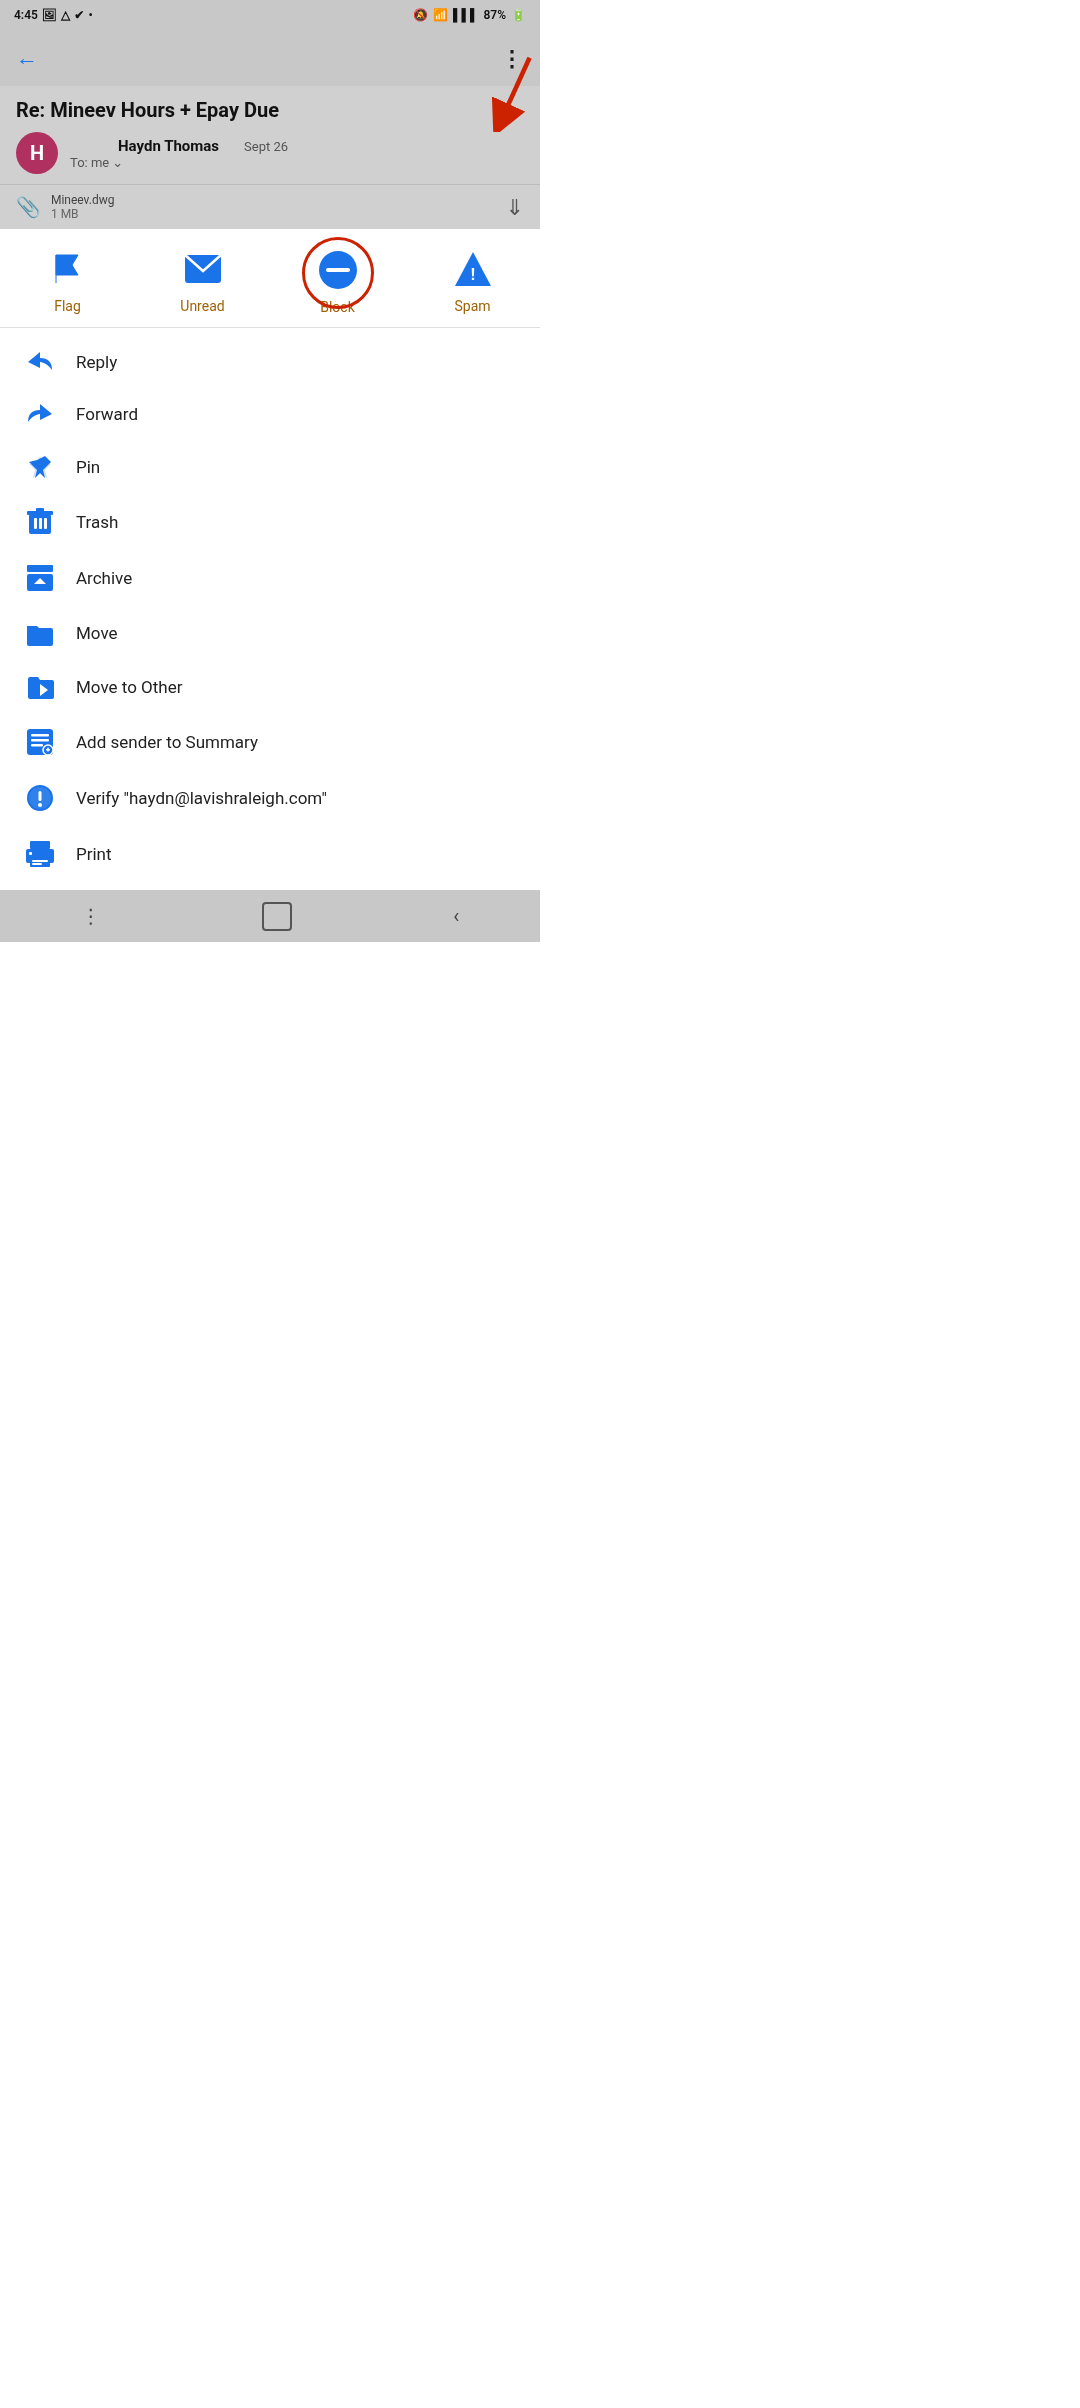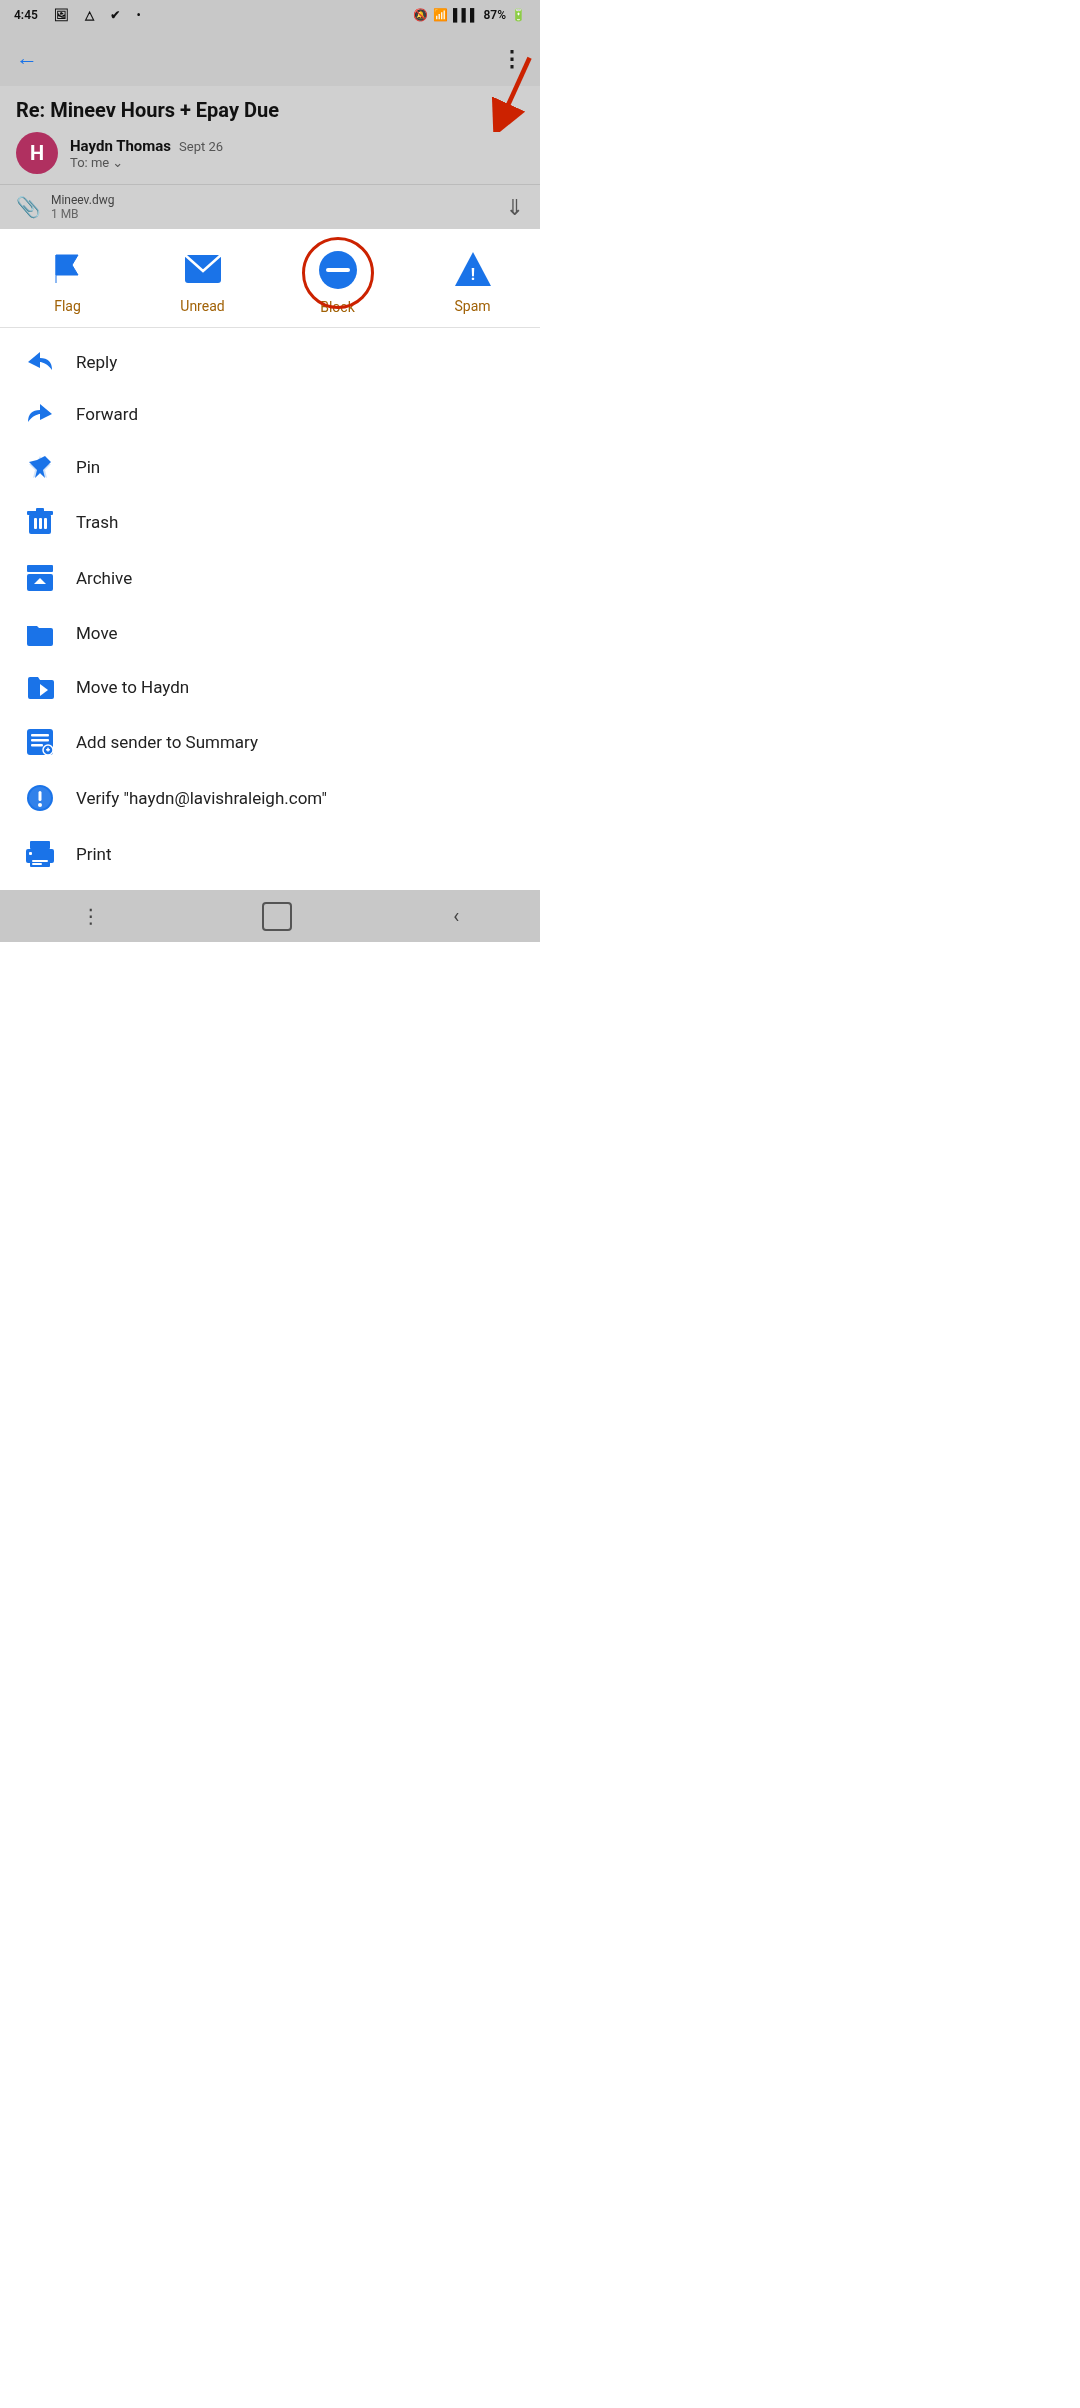--- a/index.html
+++ b/index.html
@@ -21,21 +21,21 @@
       align-items: center;
       padding: 6px 14px;
       height: 30px;
     }
     .status-left {
       font-size: 12px;
       font-weight: 600;
       color: #111;
       display: flex;
       align-items: center;
-      gap: 16px;
+      gap: 4px;
     }
     .status-right {
       display: flex;
       align-items: center;
       gap: 5px;
       font-size: 12px;
       font-weight: 600;
       color: #111;
     }
 
@@ -100,21 +100,22 @@
       font-weight: bold;
       flex-shrink: 0;
     }
     .sender-info {
       display: flex;
       flex-direction: column;
     }
     .sender-name-row {
       display: flex;
       align-items: baseline;
-      gap: 8px;
+      gap: 25px;
+      margin-left: 48px;
     }
     .sender-name {
       font-size: 15px;
       font-weight: bold;
       color: #111;
     }
     .sender-date {
       font-size: 13px;
       color: #555;
     }
@@ -408,21 +409,21 @@
     <span class="menu-label">Move</span>
   </div>
 
   <div class="menu-item">
     <span class="menu-icon">
       <svg width="28" height="26" viewBox="0 0 28 26" fill="#1a73e8">
         <path d="M2 5 Q2 3 4 3 L12 3 L14 6 L26 6 Q28 6 28 8 L28 23 Q28 25 26 25 L4 25 Q2 25 2 23 Z"></path>
         <polygon points="14,10 22,16 14,22" fill="white"></polygon>
       </svg>
     </span>
-    <span class="menu-label">Move to Haydn</span>
+    <span class="menu-label">Move to Other</span>
   </div>
 
   <div class="menu-item">
     <span class="menu-icon">
       <svg width="28" height="28" viewBox="0 0 28 28" fill="#1a73e8">
         <rect x="1" y="1" width="26" height="26" rx="3" ry="3"></rect>
         <rect x="5" y="6" width="18" height="2.5" rx="1" fill="white"></rect>
         <rect x="5" y="11" width="18" height="2.5" rx="1" fill="white"></rect>
         <rect x="5" y="16" width="12" height="2.5" rx="1" fill="white"></rect>
         <circle cx="22" cy="22" r="5" fill="#1a73e8" stroke="white" stroke-width="1.5"></circle>

